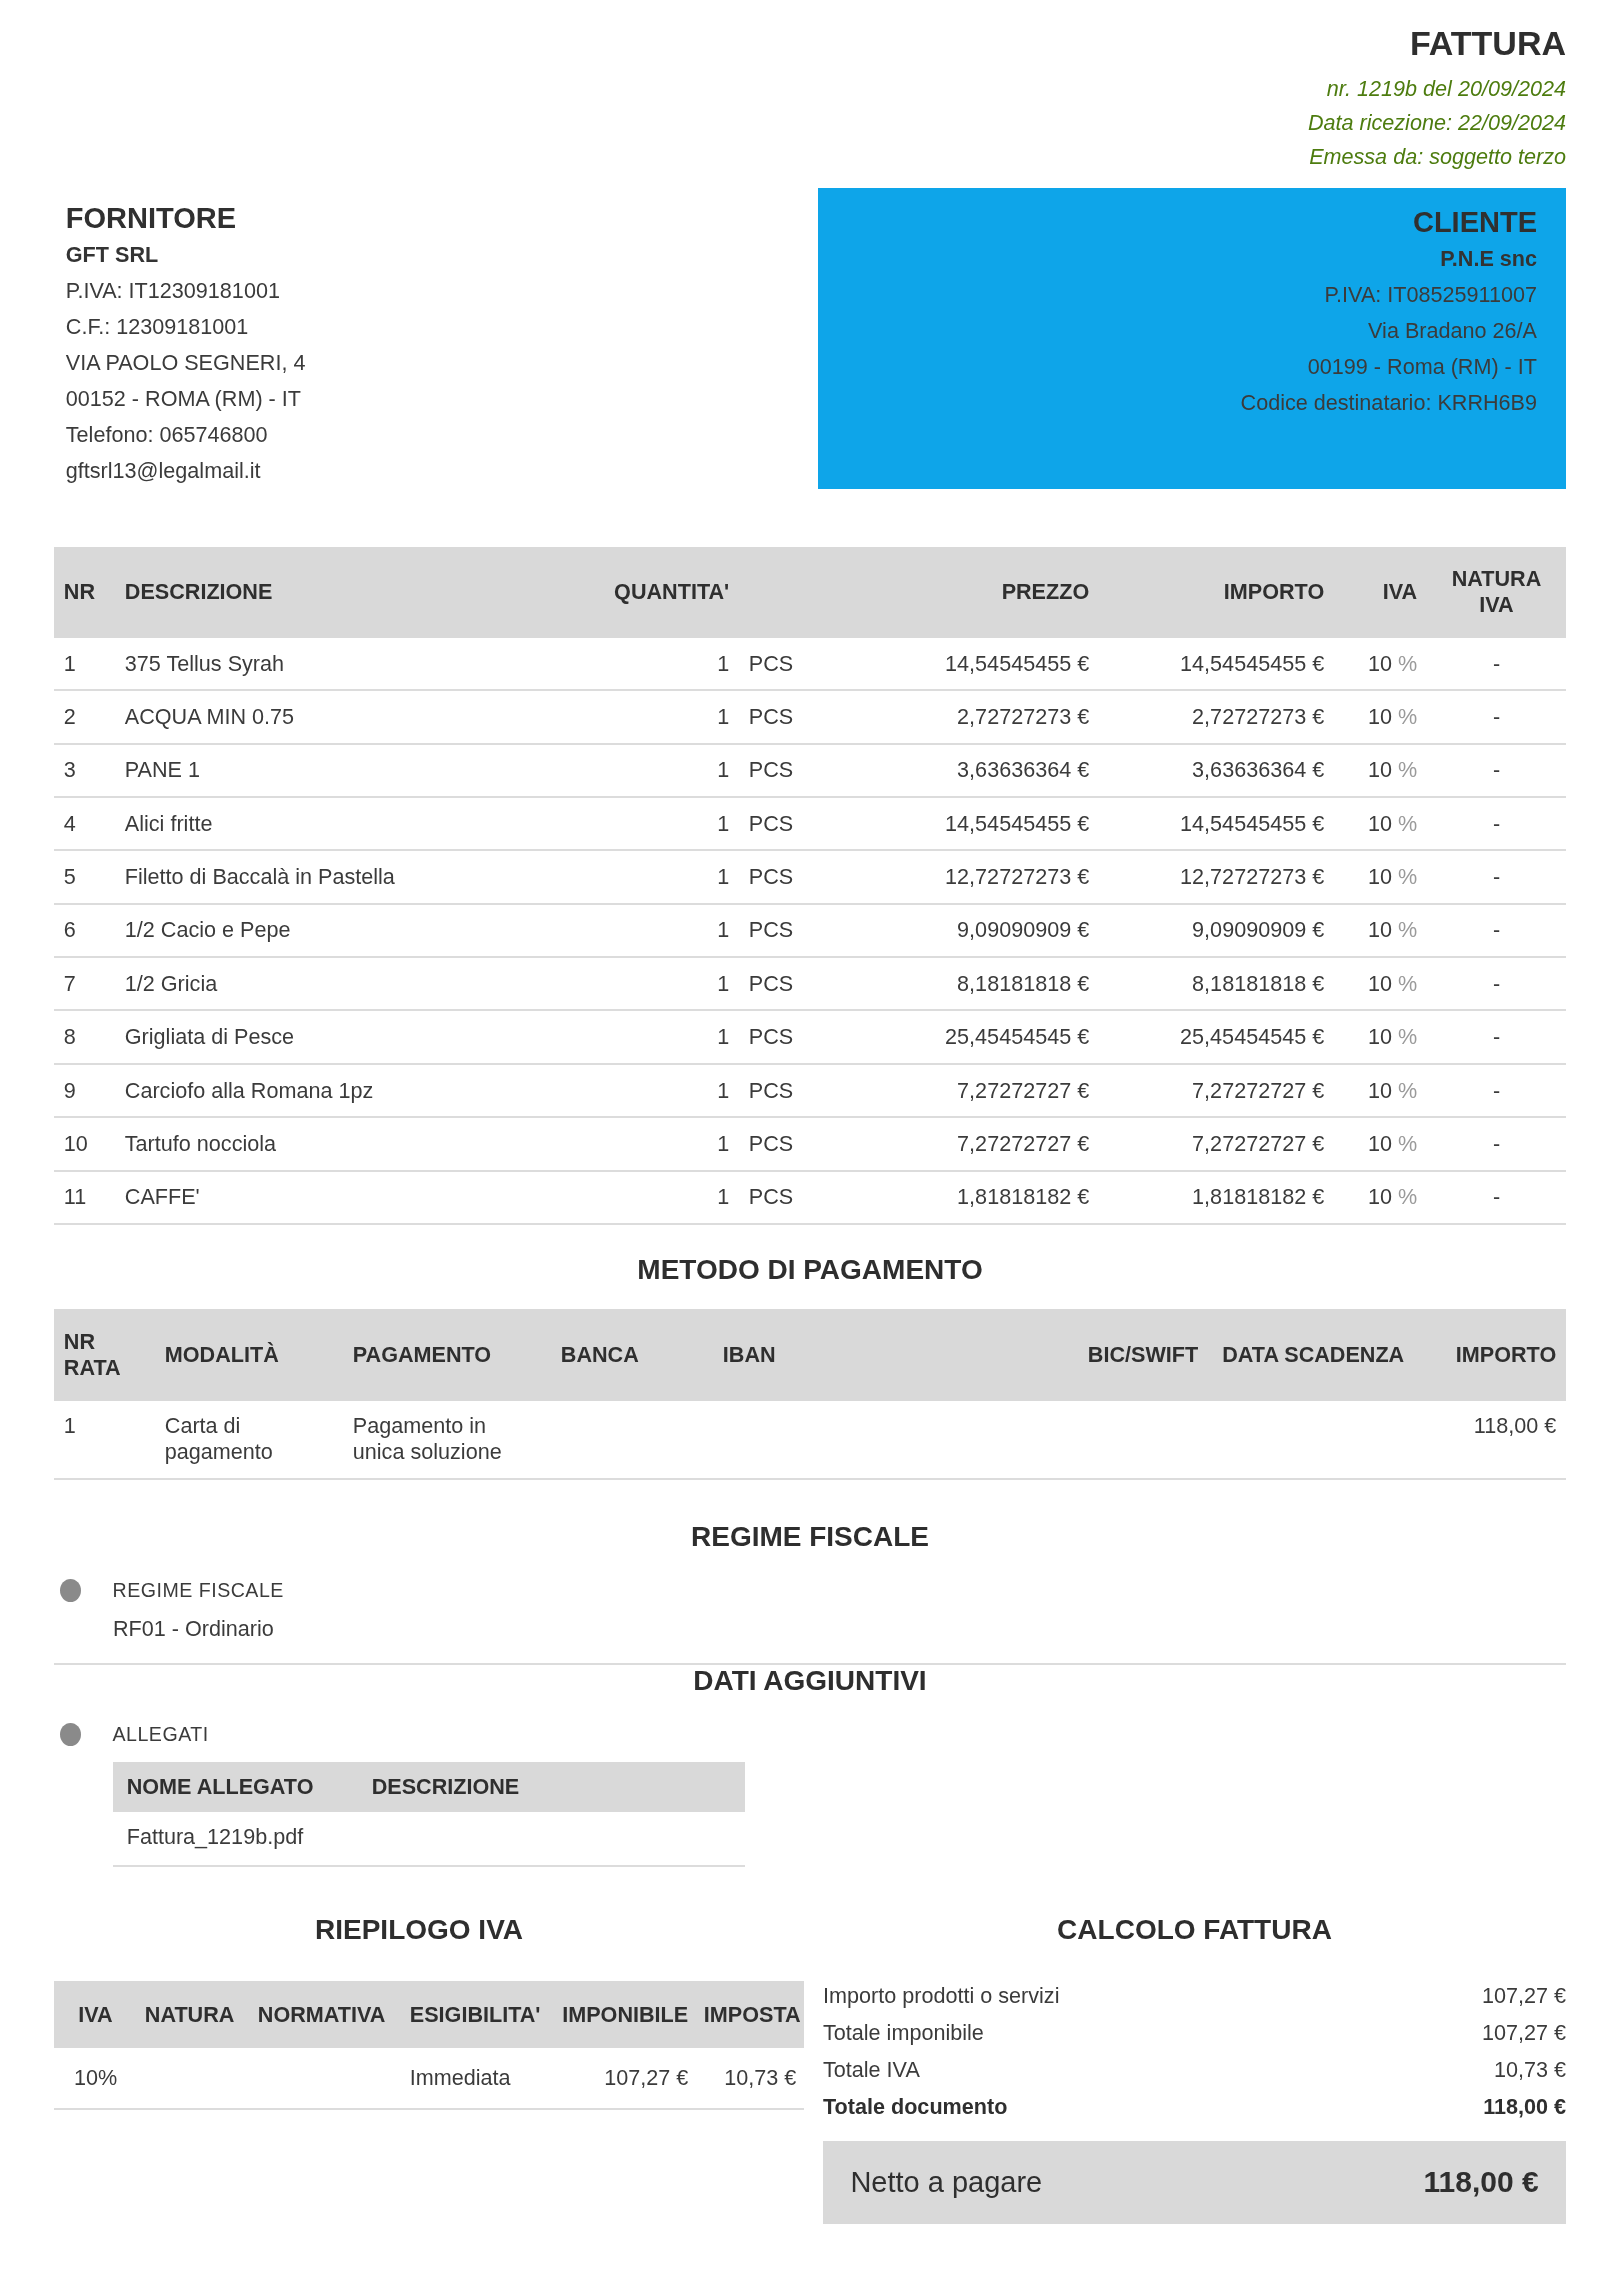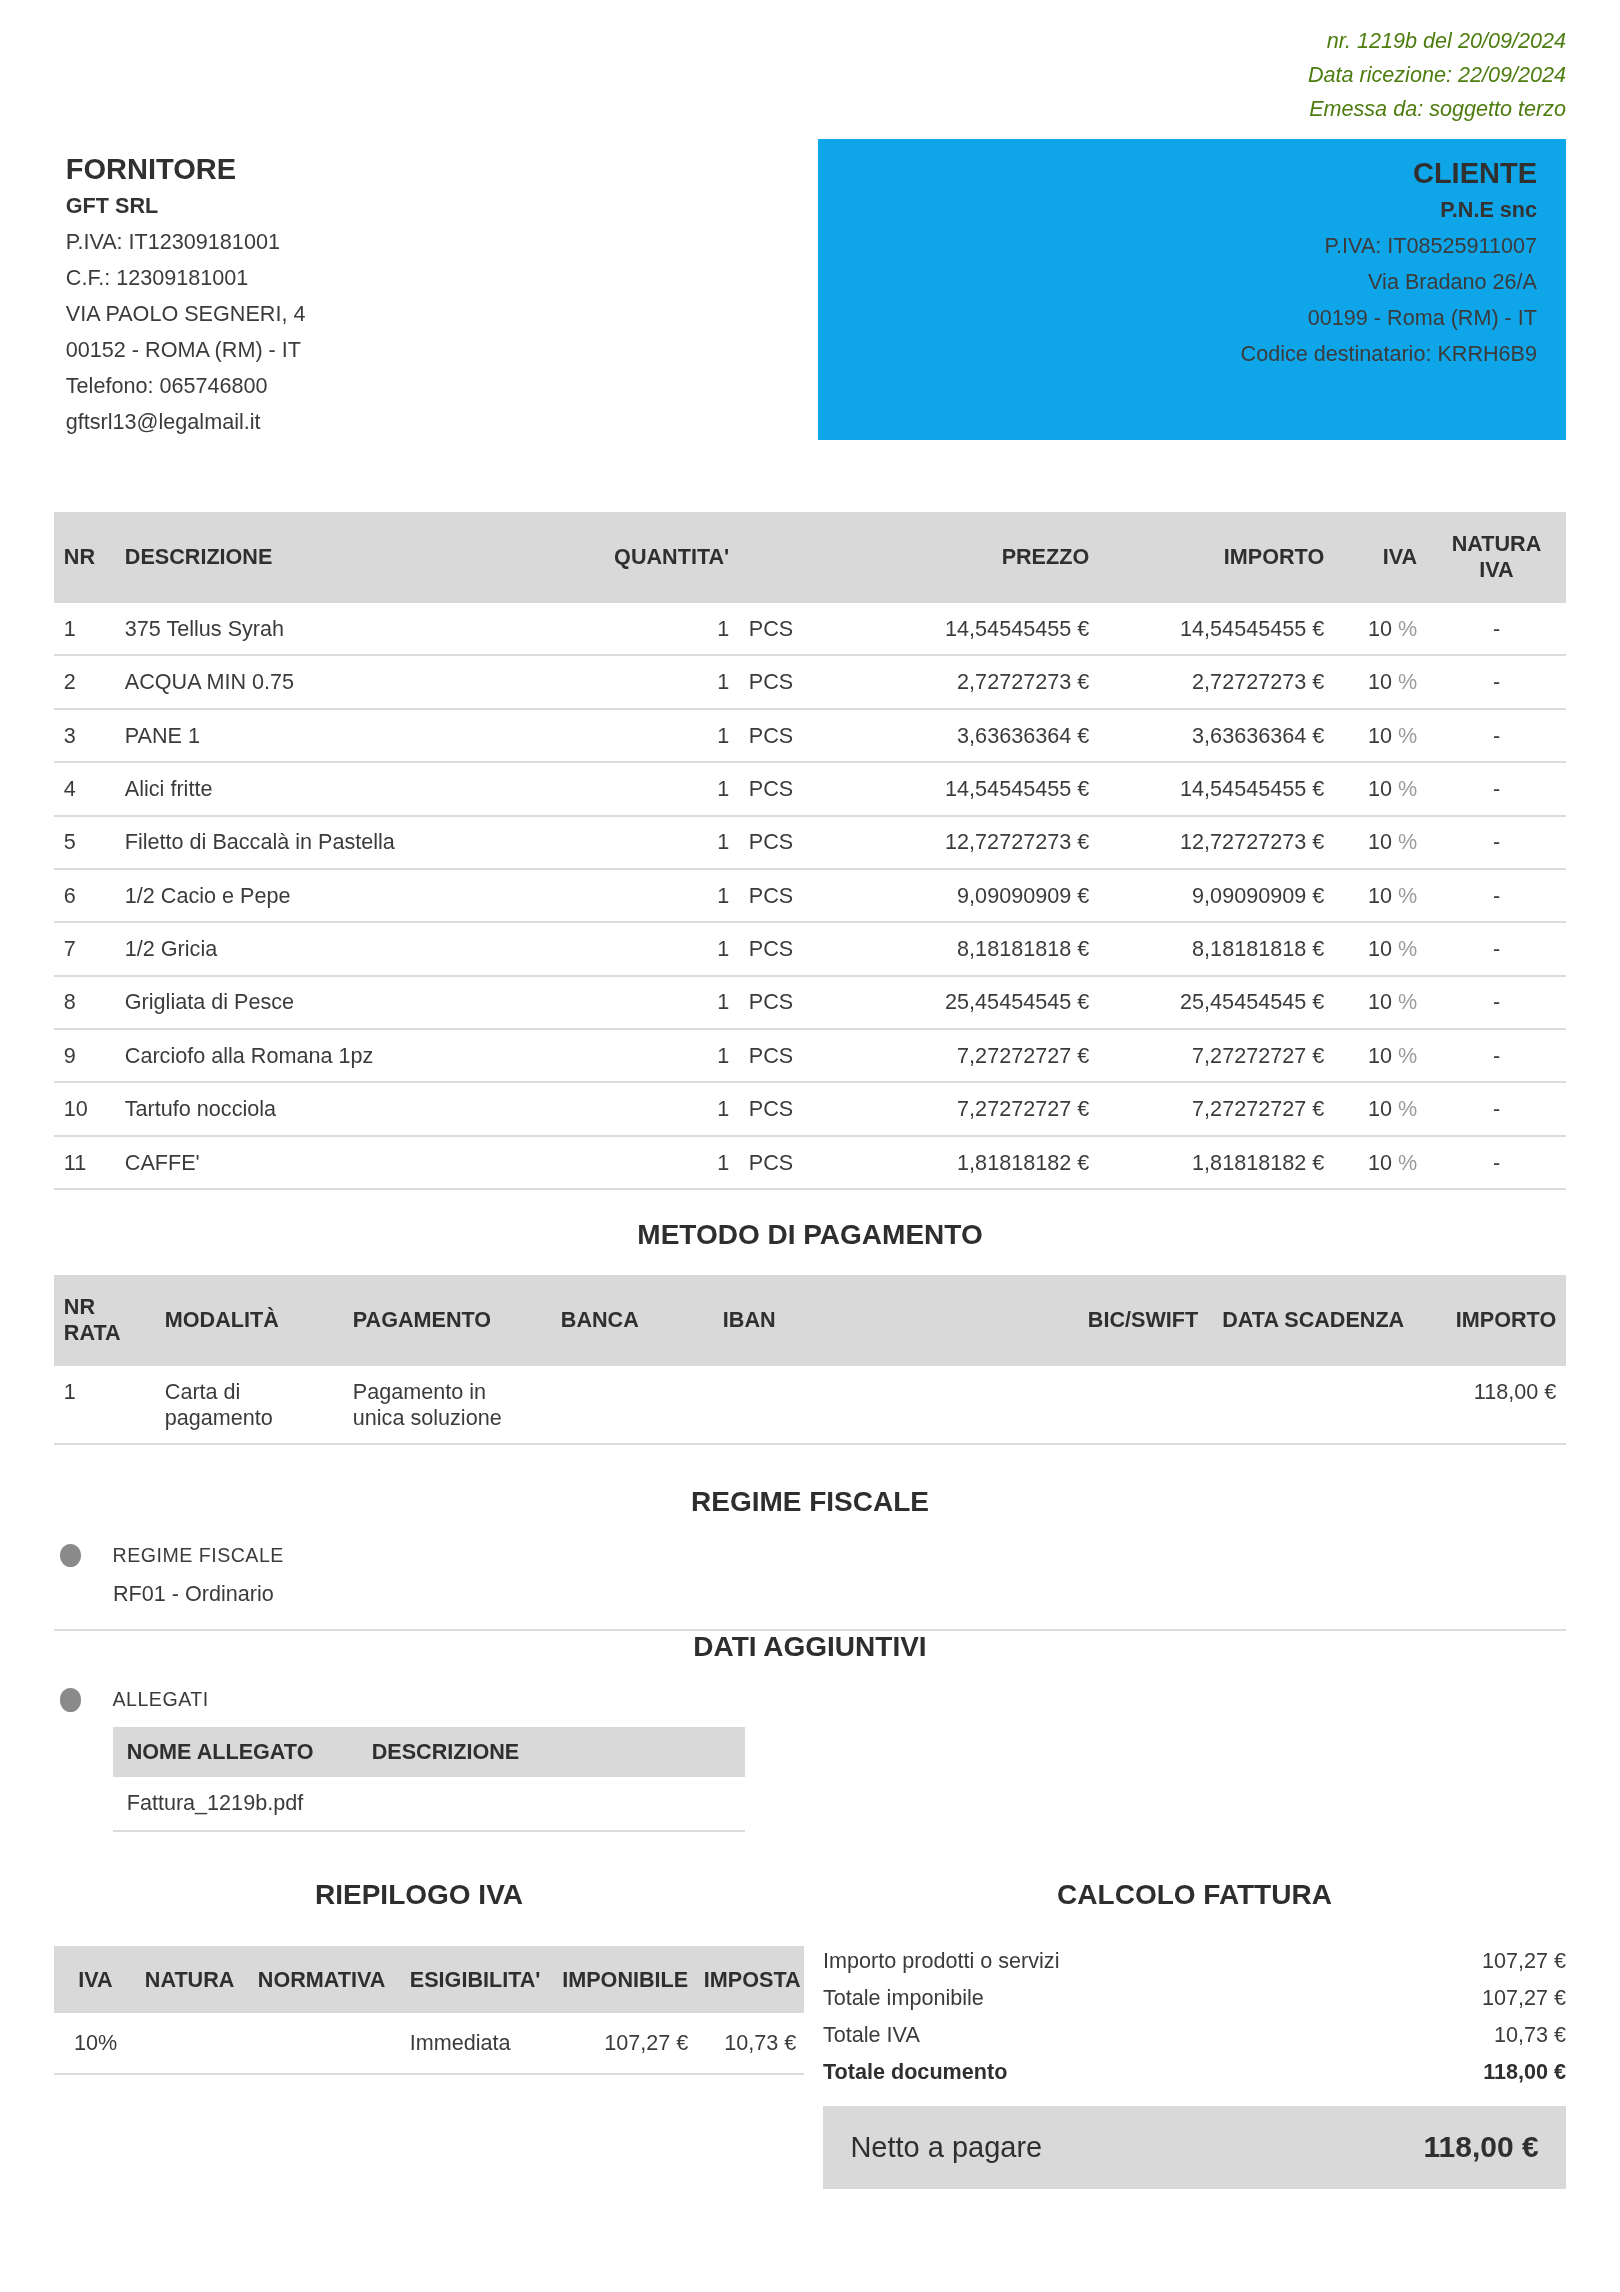--- a/index.html
+++ b/index.html
@@ -27,21 +27,21 @@
   .section-title { text-align:center; font-size:28px; font-weight:bold; color:#2e2e2e; }
 
   
   table { width:100%; border-collapse:collapse; table-layout:fixed; }
   th { background:#d9d9d9; font-size:21.6px; font-weight:bold; color:#2f2f2f; padding:19.6px 9.8px; text-align:left; }
   td { font-size:21.6px; color:#3b3b3b; padding:12.7px 9.8px; border-bottom:2px solid #dcdcdc; vertical-align:top; }
   .al-r { text-align:right; }
   .al-c { text-align:center; }
   .pct { color:#9a9a9a; }
 
-  .products-table { margin-top:31px; }
+  .products-table { margin-top:17px; }
   .products-section { margin-top:41px; }
 
   .payment-section { margin-top:29px; }
   .payment-table { margin-top:23.5px; }
 
   
   .bullet-row { display:flex; align-items:center; margin-top:25.5px; }
   .bullet { width:21.6px; height:23.5px; border-radius:50%; background:#8a8a8a; margin:0 31px 0 5.9px; flex:0 0 auto; }
   .bullet-label { font-size:19.6px; letter-spacing:0.5px; color:#3b3b3b; }
   .indent-value { margin-left:59px; margin-top:13.7px; font-size:21.6px; }
@@ -67,20 +67,21 @@
   .netto-box { margin-top:15.7px; background:#d9d9d9; padding:24.5px 27.4px; display:flex; justify-content:space-between; align-items:center; }
   .netto-label { font-size:29px; color:#2f2f2f; }
   .netto-value { font-size:30px; font-weight:bold; color:#2f2f2f; }
 </style>
 </head>
 <body>
 
 <div class="page">
 
   <div class="doc-header">
+    <div class="doc-title">FATTURA</div>
     <div class="doc-header-line">nr. 1219b del 20/09/2024</div>
     <div class="doc-header-line">Data ricezione: 22/09/2024</div>
     <div class="doc-header-line">Emessa da: soggetto terzo</div>
   </div>
 
   <div class="parties">
     <div class="fornitore">
       <div class="party-heading">FORNITORE</div>
       <div class="party-name">GFT SRL</div>
       <div class="party-line">P.IVA: IT12309181001</div>

